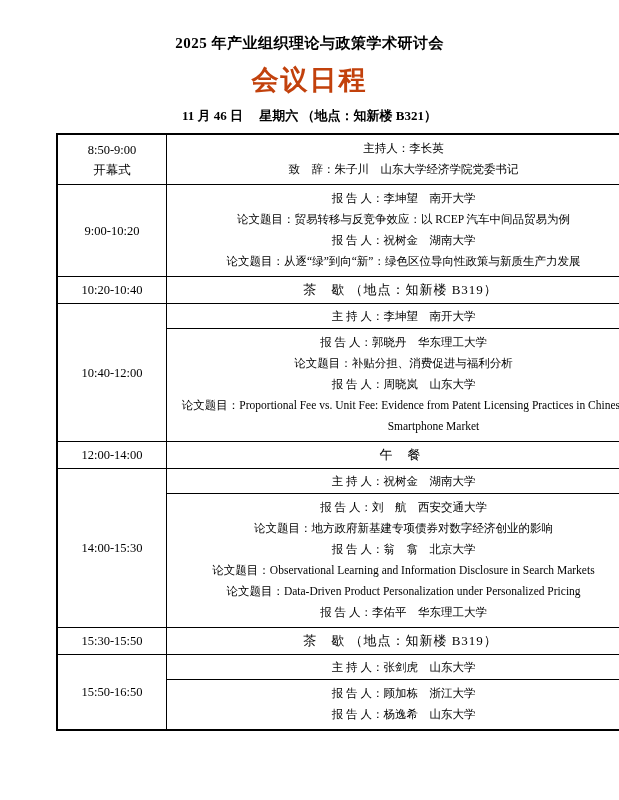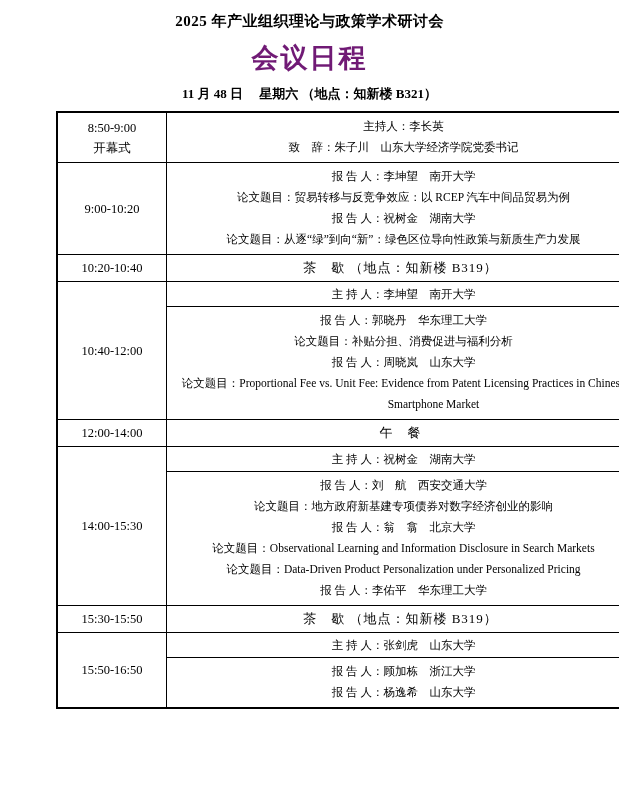--- a/index.html
+++ b/index.html
@@ -9,21 +9,21 @@
   }
   body {
     width: 619px;
     height: 800px;
     overflow: hidden;
     font-family: "Liberation Serif", "DejaVu Serif", serif;
     color: #000000;
   }
   .page {
     width: 619px;
-    padding-top: 12px;
+    padding-top: 34px;
     box-sizing: border-box;
   }
   .conf-title {
     text-align: center;
     font-size: 15px;
     font-weight: 600;
     letter-spacing: 0.5px;
   }
   .agenda-title {
     text-align: center;
@@ -97,22 +97,22 @@
     min-height: 26px;
     letter-spacing: 1px;
   }
 </style>
 </head>
 <body>
 
 <div class="page">
 
   <div class="conf-title">2025 年产业组织理论与政策学术研讨会</div>
-  <div class="agenda-title" style="color: #701a75;">会议日程</div>
-  <div class="date-line">11 月 48 日　 星期六 （地点：知新楼 B321）</div>
+  <div class="agenda-title" style="color: #c2410c;">会议日程</div>
+  <div class="date-line">11 月 46 日　 星期六 （地点：知新楼 B321）</div>
 
   <div class="sched-table">
 
     <div class="row">
       <div class="time">
         <div>8:50-9:00</div>
         <div>开幕式</div>
       </div>
       <div class="content">
         <div class="lines">

